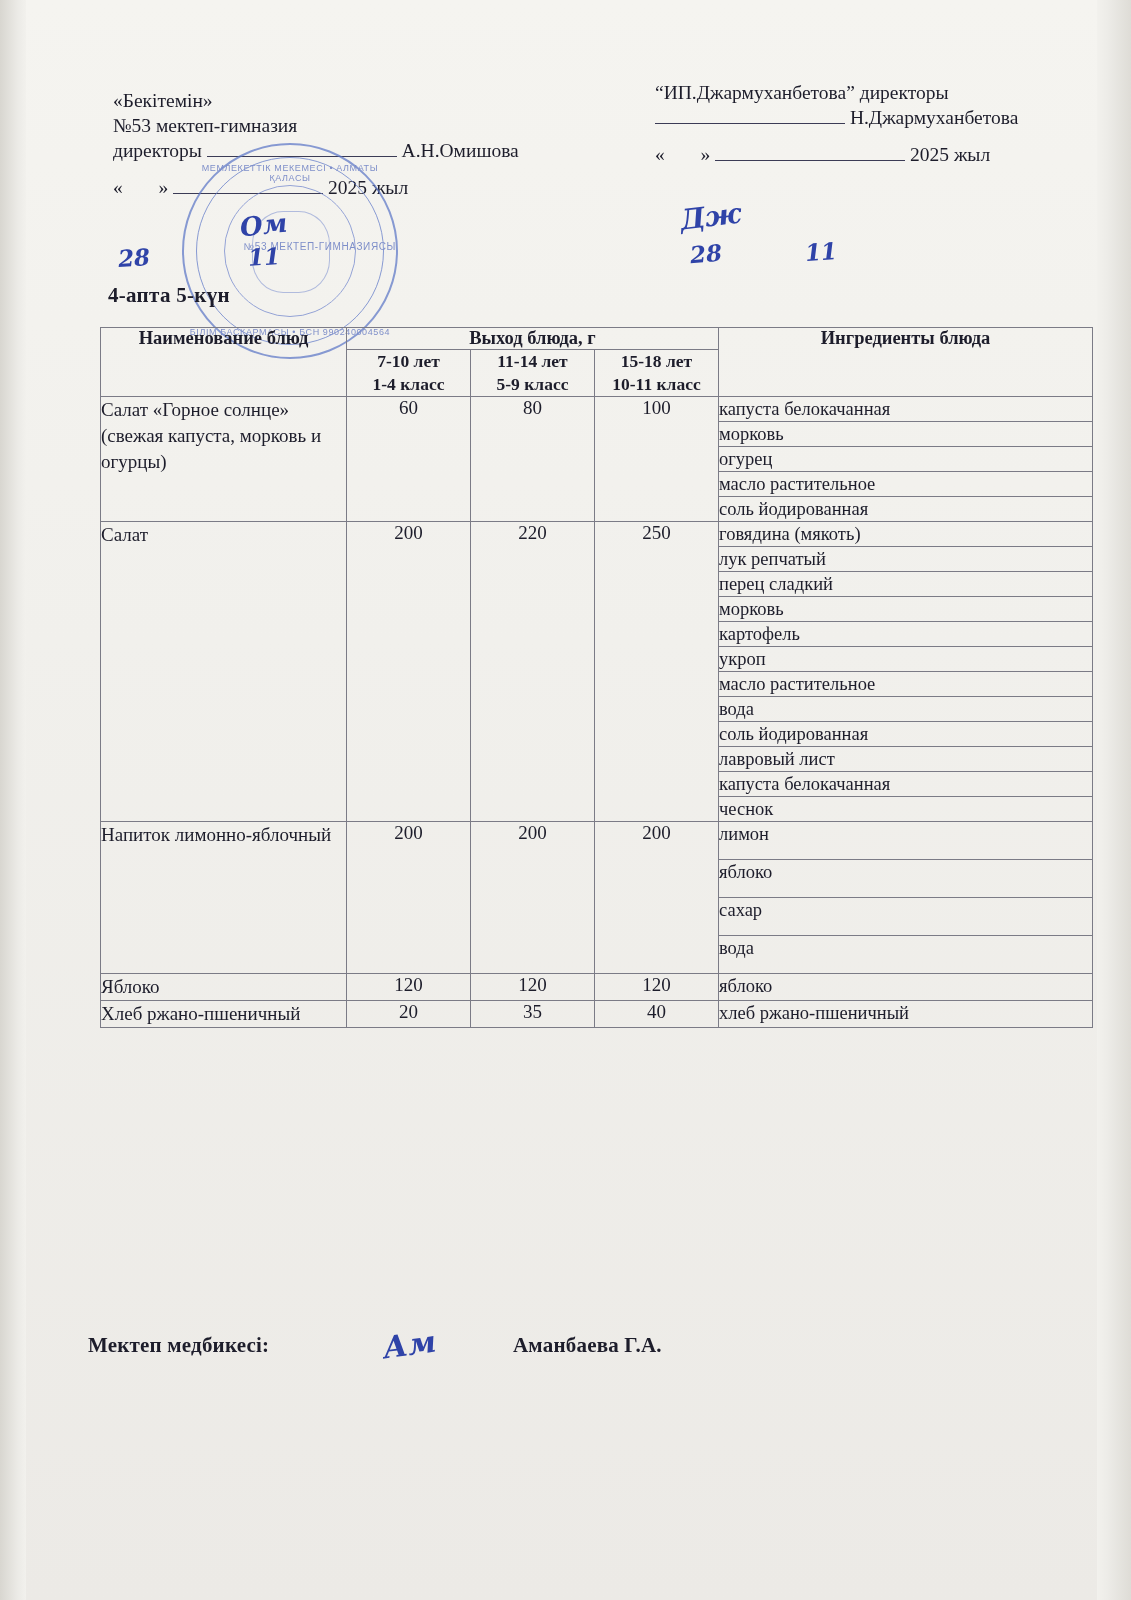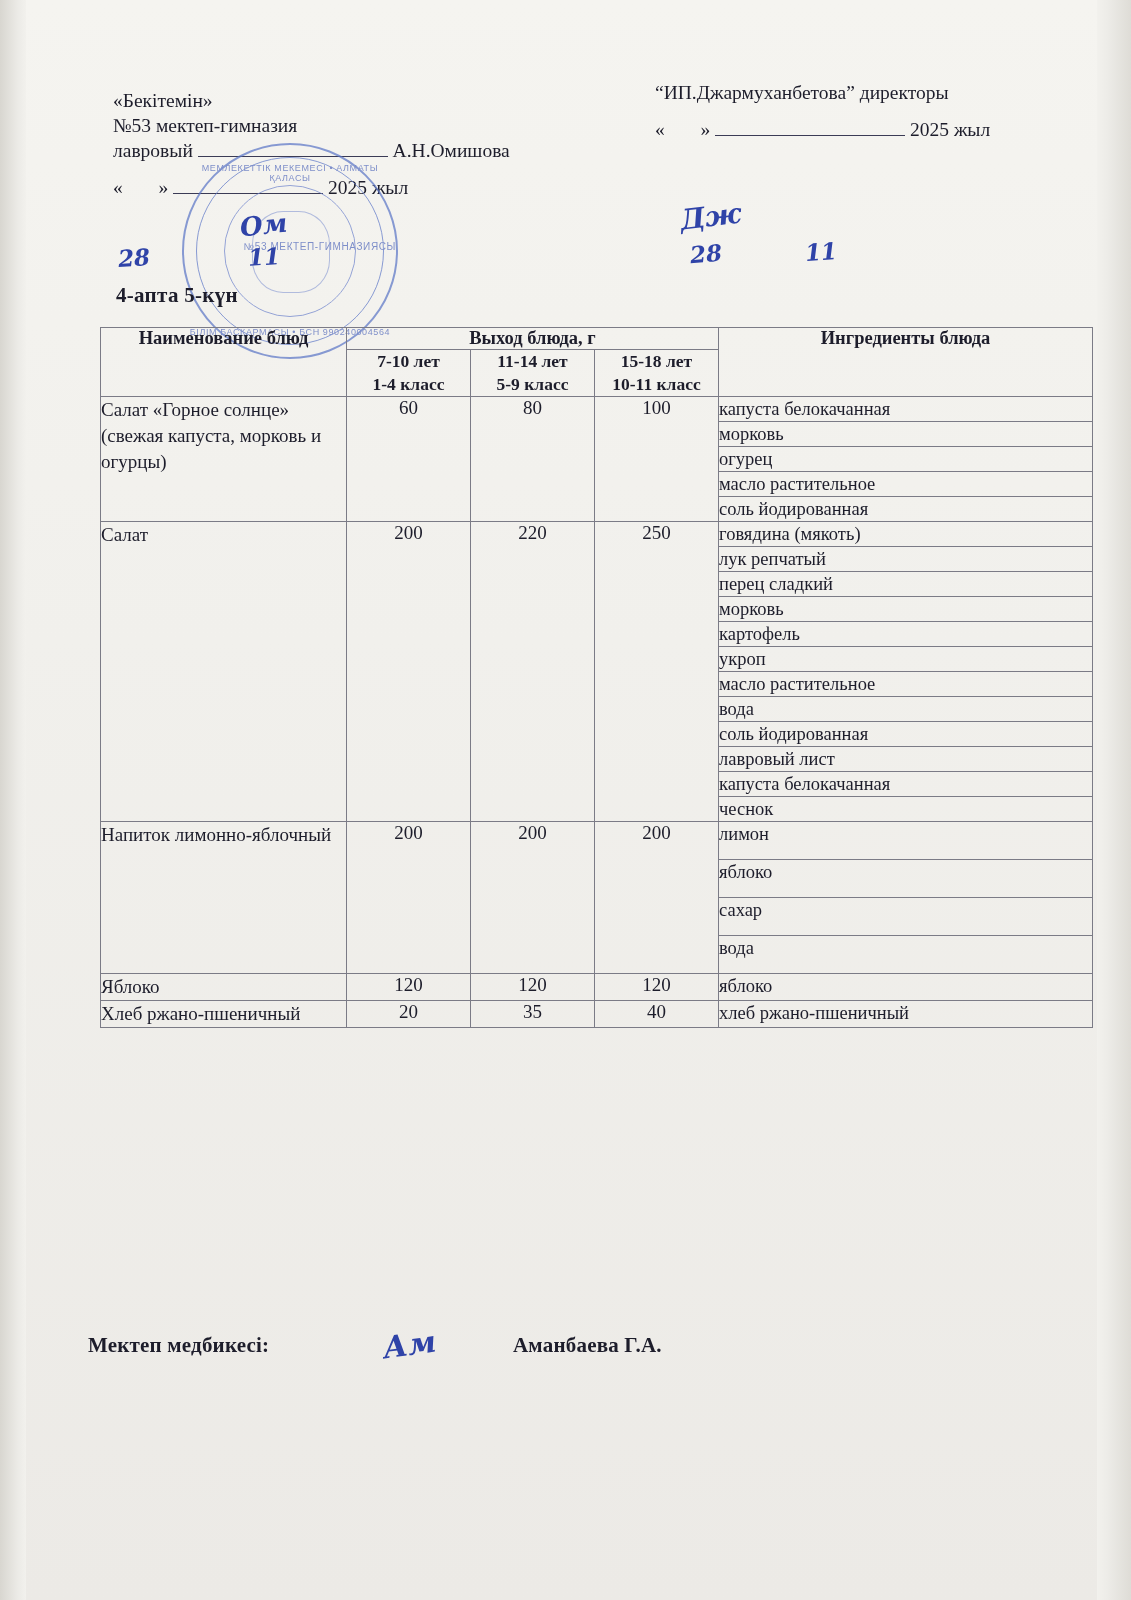--- a/index.html
+++ b/index.html
@@ -139,21 +139,20 @@
   .hand-7 { left: 383px; top: 1327px; font-size: 30px; transform: rotate(-8deg); }
 
   
   .daylabel {
     position: absolute;
     left: 108px;
     top: 283px;
     font-size: 21px;
     font-weight: bold;
     letter-spacing: .3px;
-    margin-left: 8px;
   }
 
   
   .tbl-wrap {
     position: absolute;
     left: 100px;
     top: 327px;
     width: 992px;
   }
   table.menu {
@@ -230,35 +229,39 @@
 <div class="page">
   <div class="paper-edge-left"></div>
   <div class="paper-edge-right"></div>
 
   <div class="header">
 
     <div class="hdr-left">
       <div>«Бекітемін»</div>
       <div>№53 мектеп-гимназия</div>
       <div class="row-line">
-        <span>лавровый</span>
+        <span>директоры</span>
         <span class="sig-line ul-xlong"></span>
         <span>А.Н.Омишова</span>
       </div>
       <div class="date-row">
         <span>«</span>
         <span class="quote-gap"></span>
         <span>»</span>
         <span class="sig-line ul-long"></span>
         <span>2025 жыл</span>
       </div>
     </div>
 
     <div class="hdr-right">
       <div>“ИП.Джармуханбетова” директоры</div>
+      <div class="row-line">
+        <span class="sig-line ul-xlong"></span>
+        <span>Н.Джармуханбетова</span>
+      </div>
       <div class="date-row">
         <span>«</span>
         <span class="quote-gap"></span>
         <span>»</span>
         <span class="sig-line ul-xlong"></span>
         <span>2025 жыл</span>
       </div>
     </div>
 
     <div class="stamp">

